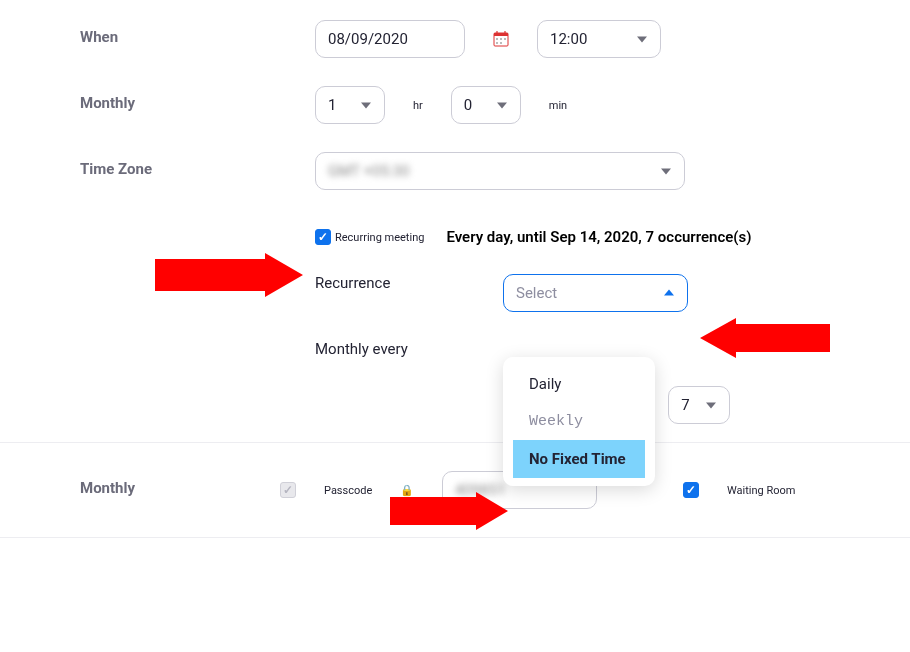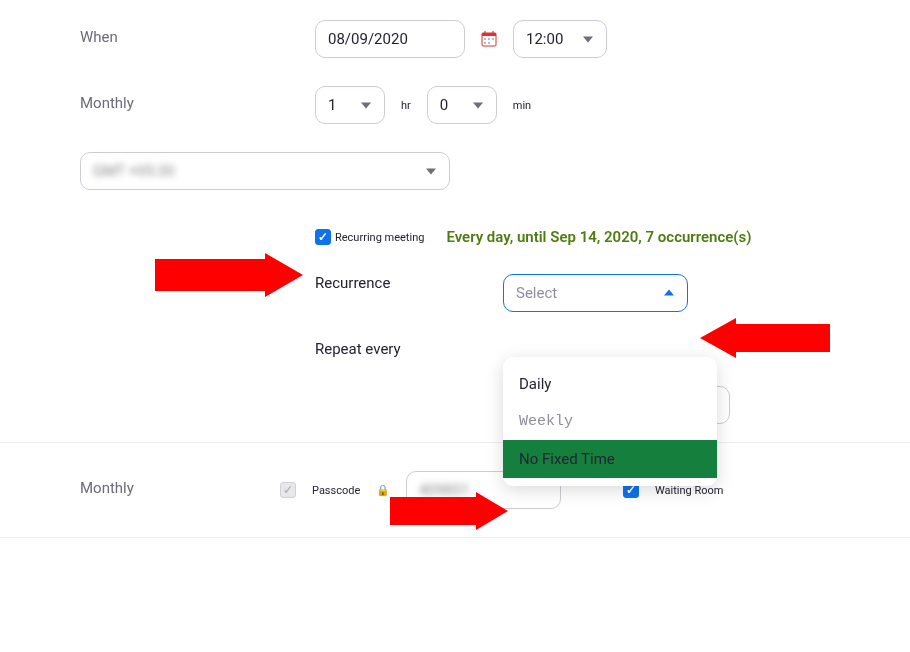--- a/index.html
+++ b/index.html
@@ -13,30 +13,30 @@
       position: relative;
       padding: 20px 40px 0 80px;
     }
     .row {
       display: flex;
       align-items: flex-start;
       margin-bottom: 28px;
     }
     .label-col {
       width: 235px;
-      font-weight: 400;
+      font-weight: 700;
       color: #6b6b7a;
       font-size: 15px;
       padding-top: 8px;
     }
     .controls-col {
       flex: 1;
       display: flex;
       align-items: center;
-      gap: 16px;
+      gap: 28px;
       flex-wrap: wrap;
     }
     .inline-label {
       color: #232333;
       font-size: 11px;
     }
     .input, .select {
       border: 1px solid #ccccd6;
       border-radius: 10px;
       background: #fff;
@@ -111,46 +111,46 @@
       line-height: 1;
     }
     .radio {
       width: 16px; height: 16px;
       border: 1.5px solid #babac4;
       border-radius: 50%;
       display: inline-block;
       cursor: pointer;
     }
     .lock-icon { font-size: 11px; color: #6b6b7a; }
-    .bold-summary { font-weight: 600; color: #4d7c0f; }
+    .bold-summary { font-weight: 600; color: #000000; }
     .indent { margin-left: 235px; }
     .subrow {
       display: flex;
       align-items: flex-start;
       margin-bottom: 28px;
       gap: 18px;
     }
     .subrow .sublabel { width: 170px; font-size: 15px; color: #232333; }
     .dropdown {
       position: absolute;
       background: #fff;
       border-radius: 10px;
       box-shadow: 0 4px 18px rgba(0,0,0,0.15);
-      width: 214px;
-      padding: 8px 0;
+      width: 152px;
+      padding: 8px 10px;
       z-index: 10;
     }
     .dropdown-item {
       padding: 10px 16px;
       font-size: 15px;
       color: #232333;
       cursor: pointer;
     }
     .dropdown-item.muted { color: #8e8ea0; font-family: Liberation Mono, monospace; }
-    .dropdown-item.hl { background: #15803d; }
+    .dropdown-item.hl { background: #7dd3fc; font-weight: bold; }
     hr.divider {
       border: none;
       border-top: 1px solid #ededf1;
       margin: 18px 0 28px -80px;
       width: 910px;
     }
     
     .arrow {
       position: absolute;
       pointer-events: none;
@@ -170,35 +170,36 @@
           <rect x="1" y="2" width="14" height="3" fill="#d33"></rect>
           <line x1="4" y1="0" x2="4" y2="4" stroke="#d33" stroke-width="1.2"></line>
           <line x1="12" y1="0" x2="12" y2="4" stroke="#d33" stroke-width="1.2"></line>
           <rect x="3" y="7" width="2" height="2" fill="#bbb"></rect>
           <rect x="7" y="7" width="2" height="2" fill="#bbb"></rect>
           <rect x="11" y="7" width="2" height="2" fill="#bbb"></rect>
           <rect x="3" y="11" width="2" height="2" fill="#bbb"></rect>
           <rect x="7" y="11" width="2" height="2" fill="#bbb"></rect>
         </svg>
     </span>
-    <div class="select" style="width:94px">12:00</div>
+    <div class="select" style="width:124px">12:00</div>
   </div>
 </div>
 
 <div class="row">
   <div class="label-col">Monthly</div>
   <div class="controls-col">
     <div class="select" style="width:70px">1</div>
     <span class="inline-label">hr</span>
     <div class="select" style="width:70px">0</div>
     <span class="inline-label">min</span>
   </div>
 </div>
 
 <div class="row" style="margin-bottom:38px">
+  <div class="label-col">Time Zone</div>
   <div class="controls-col">
     <div class="select wide">
         <span class="blurred">GMT +05:30</span>
       </div>
   </div>
 </div>
 
 <div class="row">
   <div class="label-col"></div>
   <div class="controls-col" style="gap:4px">
@@ -210,21 +211,21 @@
 </div>
 
 <div class="indent subrow">
   <div class="sublabel">Recurrence</div>
   <div class="select open" style="width:185px">
       <span class="placeholder">Select</span>
     </div>
 </div>
 
 <div class="indent subrow">
-  <div class="sublabel">Repeat every</div>
+  <div class="sublabel">Monthly every</div>
 </div>
 
 <div class="indent subrow" style="margin-bottom:10px">
   <div style="width:225px"></div>
   <span class="cal-icon">
     <svg width="16" height="16" viewBox="0 0 16 16">
         <rect x="1" y="2" width="14" height="13" rx="1" fill="#fff" stroke="#d33" stroke-width="1"></rect>
         <rect x="1" y="2" width="14" height="3" fill="#d33"></rect>
         <line x1="4" y1="0" x2="4" y2="4" stroke="#d33" stroke-width="1.2"></line>
         <line x1="12" y1="0" x2="12" y2="4" stroke="#d33" stroke-width="1.2"></line>

